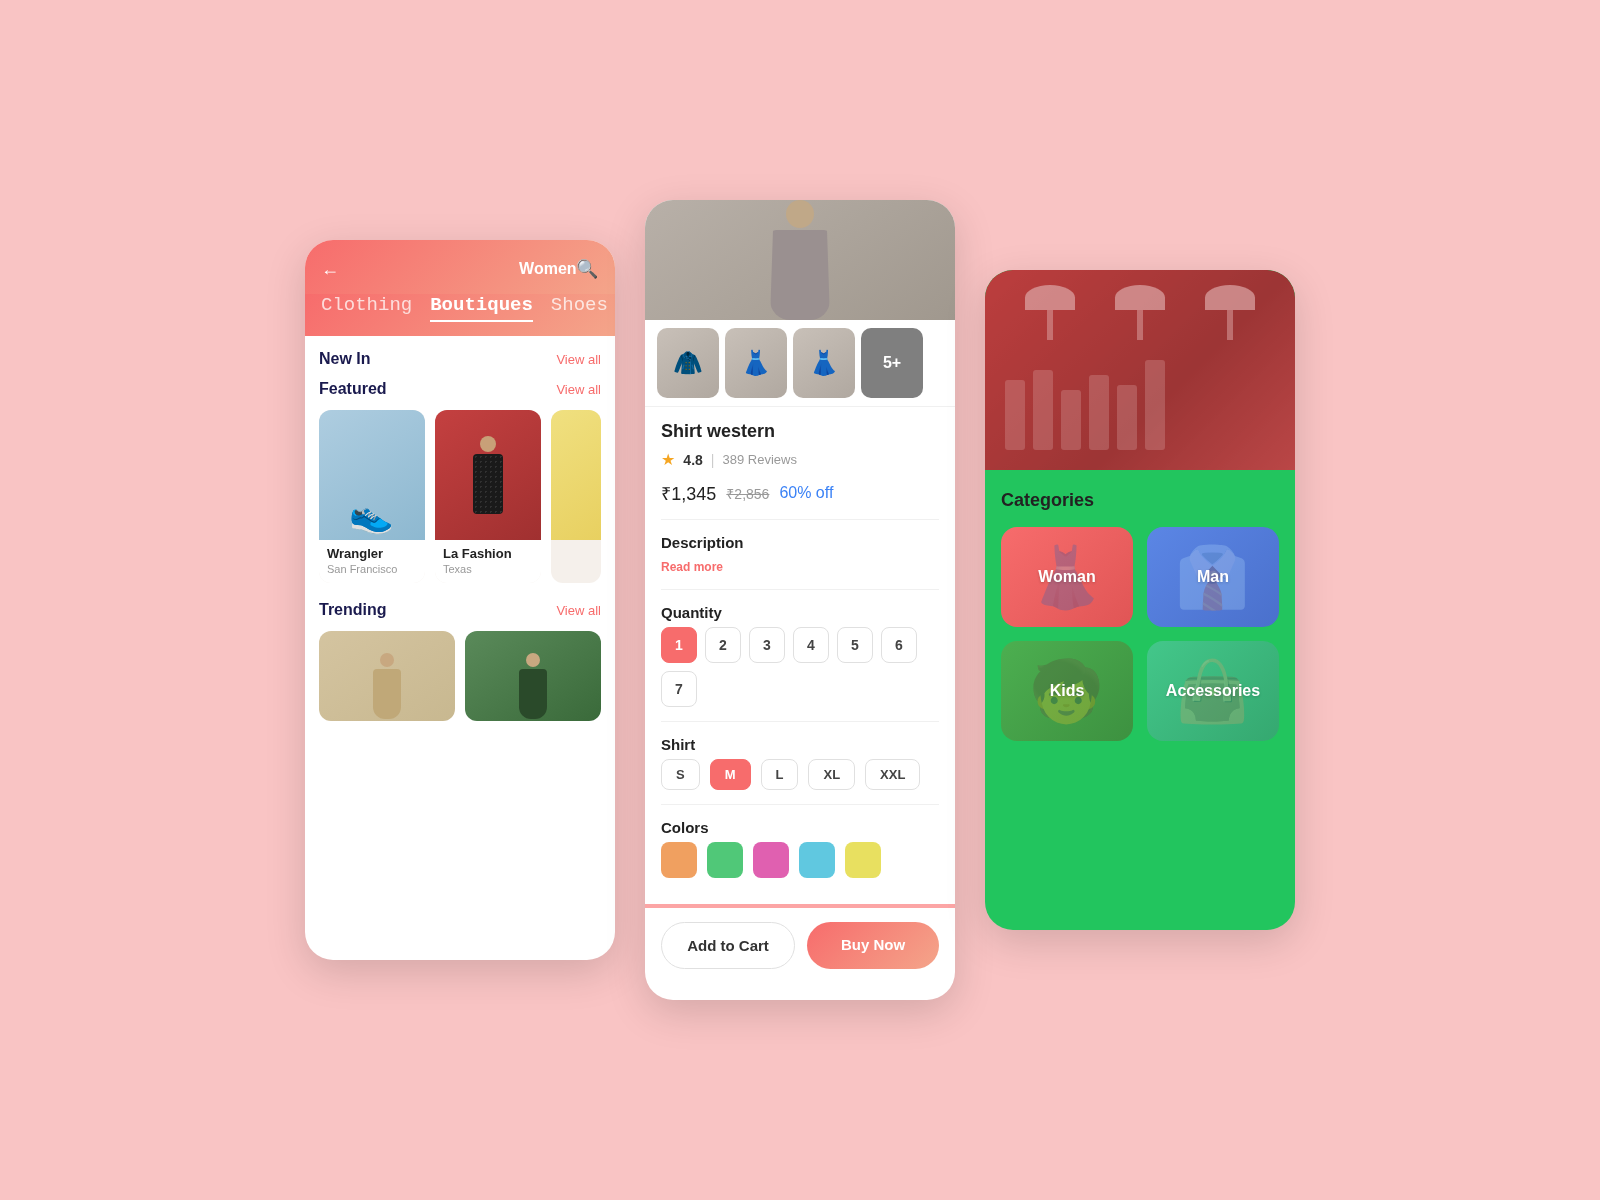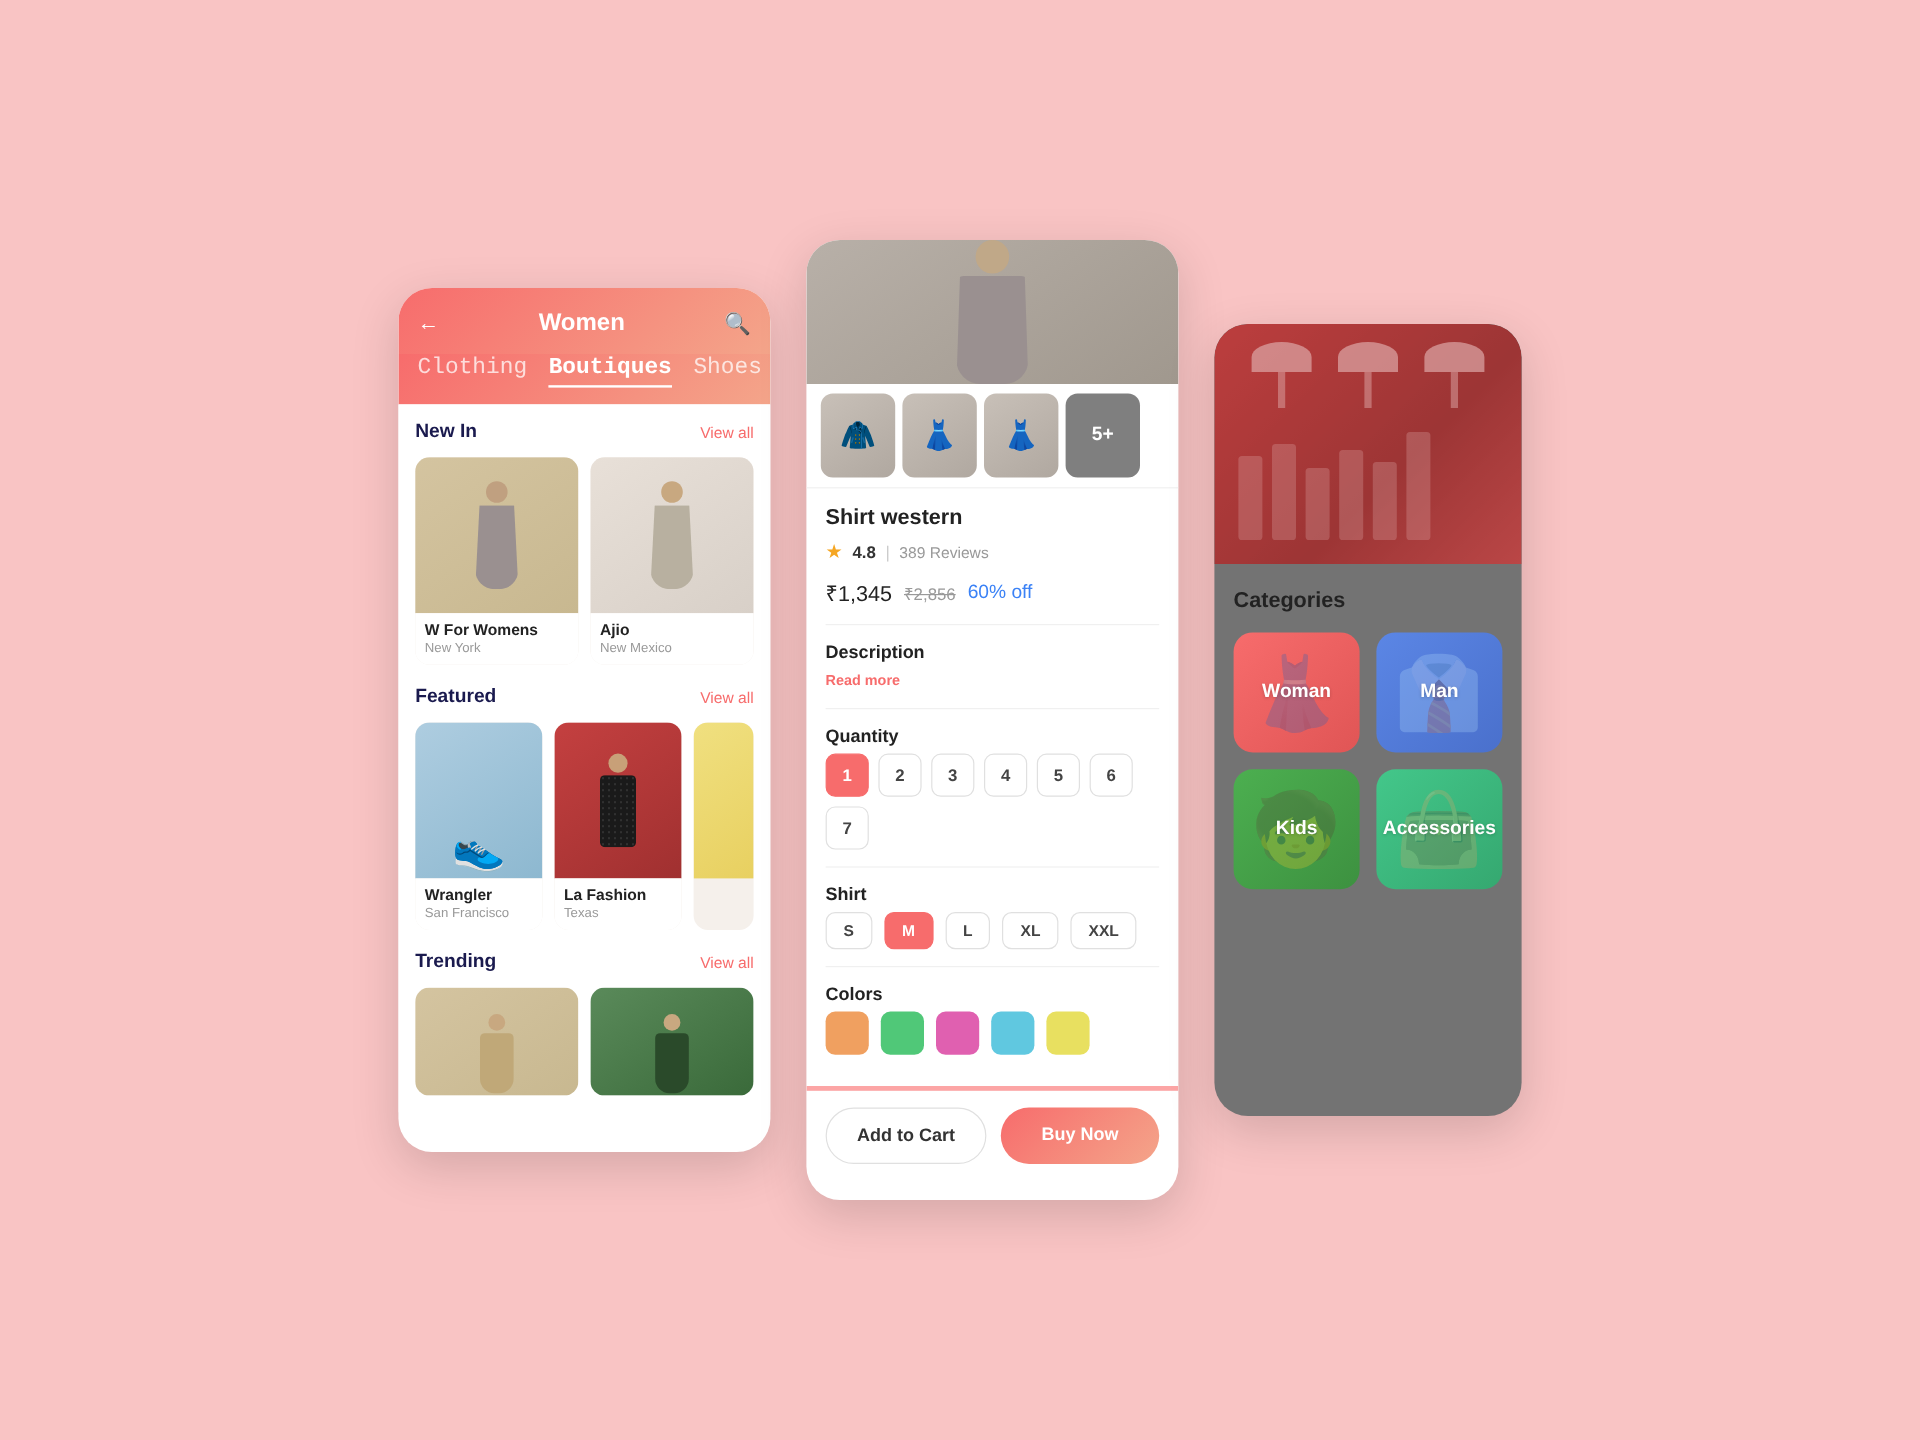--- a/index.html
+++ b/index.html
@@ -29,23 +29,23 @@
     }
     .card1-header {
       background: linear-gradient(135deg, #f76c6c, #f4a58a);
       padding: 18px 16px 14px;
       display: flex;
       align-items: center;
       justify-content: space-between;
     }
     .card1-header-title {
       color: #fff;
-      font-size: 20px;
-      font-weight: 700;
-      text-align: center;
+      font-size: 16px;
+      font-weight: 700;
+      text-align: right;
       flex: 1;
     }
     .card1-header-icon {
       color: #fff;
       font-size: 18px;
       cursor: pointer;
     }
     .card1-header-back {
       color: #fff;
       font-size: 18px;
@@ -352,23 +352,23 @@
       border: none;
       font-size: 15px;
       font-weight: 700;
       color: #fff;
       cursor: pointer;
       text-align: center;
     }
 
     
     .card3 {
-      width: 256px;
+      width: 310px;
       min-height: 660px;
-      background: #737373;
+      background: #22c55e;
     }
     .card3-banner {
       width: 100%;
       height: 200px;
       background: linear-gradient(135deg, #c44040 0%, #8a3030 60%, #c05050 100%);
       position: relative;
       overflow: hidden;
       border-radius: 28px 28px 0 0;
     }
     .card3-banner-overlay {
@@ -472,46 +472,20 @@
     <span class="card1-tab">Clothing</span>
     <span class="card1-tab active">Boutiques</span>
     <span class="card1-tab">Shoes</span>
     <span class="card1-tab">Accessories</span>
   </div>
   <div class="card1-body">
 
     <div class="section-header">
       <span class="section-title">New In</span>
       <span class="view-all">View all</span>
-    </div>
-    <div class="products-row">
-      <div class="product-card">
-        <div class="product-card-img beige">
-          <div class="figure">
-            <div class="figure-head" style="background:#c0a080;"></div>
-            <div class="figure-body dress" style="background:#9a9090; width:36px; height:70px; border-radius:4px 4px 16px 16px;"></div>
-          </div>
-        </div>
-        <div class="product-card-info">
-          <div class="product-card-name">W For Womens</div>
-          <div class="product-card-loc">New York</div>
-        </div>
-      </div>
-      <div class="product-card">
-        <div class="product-card-img light">
-          <div class="figure">
-            <div class="figure-head" style="background:#c8a880;"></div>
-            <div class="figure-body" style="background:#b8b0a0; width:36px; height:70px; border-radius:4px 4px 16px 16px; clip-path:polygon(10% 0%, 90% 0%, 100% 100%, 0% 100%);"></div>
-          </div>
-        </div>
-        <div class="product-card-info">
-          <div class="product-card-name">Ajio</div>
-          <div class="product-card-loc">New Mexico</div>
-        </div>
-      </div>
     </div>
 
     <div class="section-header">
       <span class="section-title">Featured</span>
       <span class="view-all">View all</span>
     </div>
     <div class="products-row">
       <div class="product-card">
         <div class="product-card-img blue-bg" style="display:flex;align-items:flex-end;justify-content:center;padding-bottom:4px;">
           <div style="font-size:36px;">👟</div>

